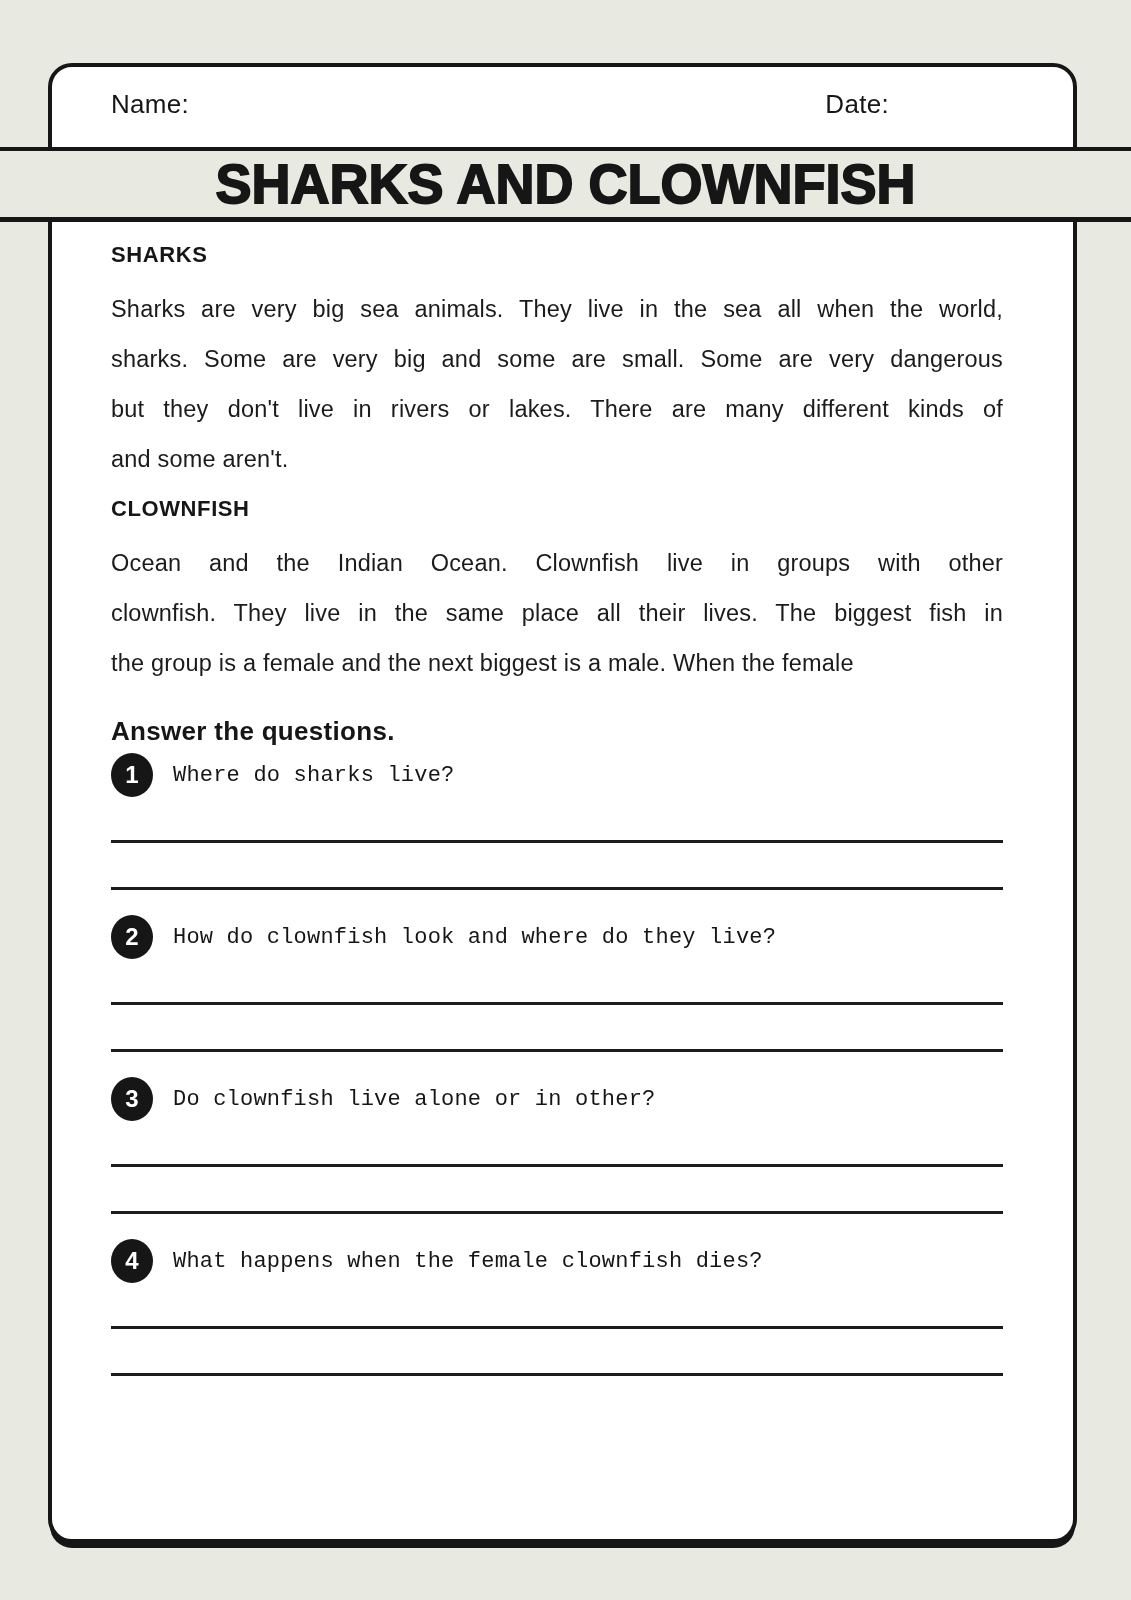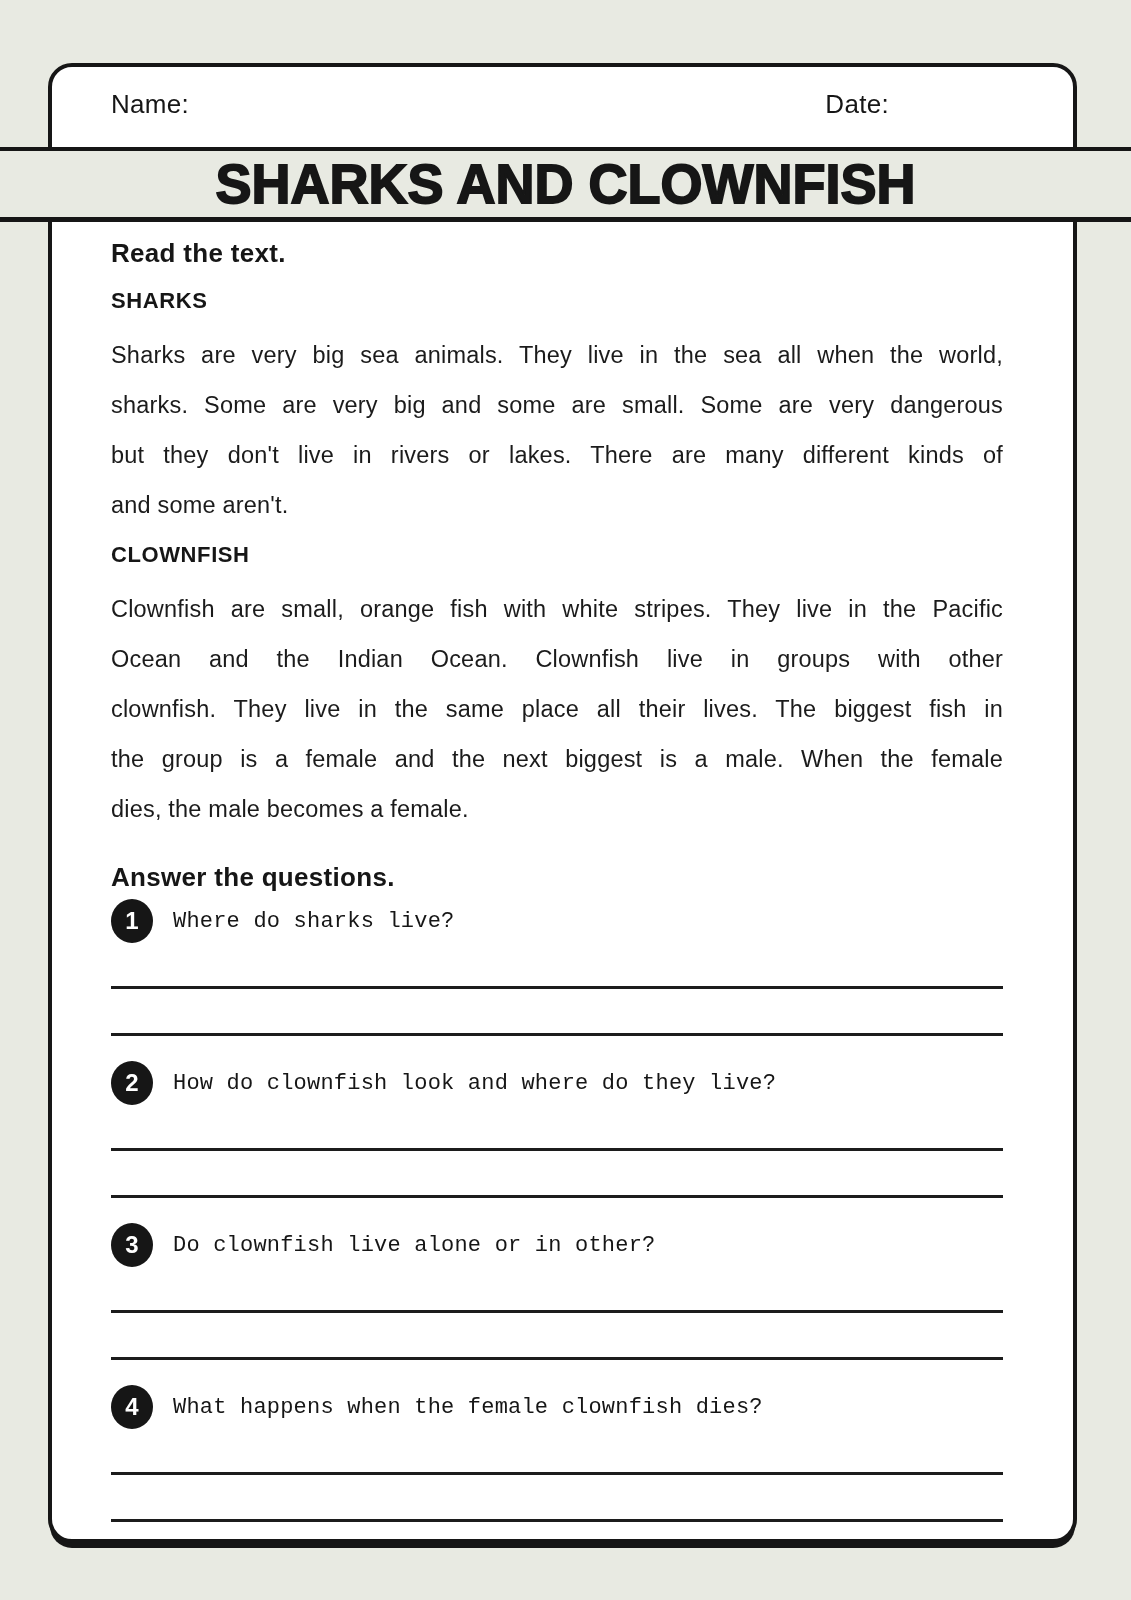--- a/index.html
+++ b/index.html
@@ -143,37 +143,34 @@
 
     <div class="name-row">
       <span class="label">Name:</span>
       <span class="name-fill"></span>
       <span class="label">Date:</span>
       <span class="date-fill"></span>
     </div>
 
     <div class="content">
 
-      <div class="instruction read">Read the text.</div>
 
       <div class="sec-heading first">SHARKS</div>
       <div class="para">
           <div class="jline">Sharks are very big sea animals. They live in the sea all when the world,</div>
           <div class="jline">sharks. Some are very big and some are small. Some are very dangerous</div>
           <div class="jline">but they don't live in rivers or lakes. There are many different kinds of</div>
           <div class="jline">and some aren't.</div>
         </div>
 
       <div class="sec-heading second">CLOWNFISH</div>
       <div class="para">
-          <div class="jline">Clownfish are small, orange fish with white stripes. They live in the Pacific</div>
           <div class="jline">Ocean and the Indian Ocean. Clownfish live in groups with other</div>
           <div class="jline">clownfish. They live in the same place all their lives. The biggest fish in</div>
           <div class="jline">the group is a female and the next biggest is a male. When the female</div>
-          <div class="jline">dies, the male becomes a female.</div>
         </div>
 
       <div class="instruction answer">Answer the questions.</div>
 
       <div class="q-row first">
         <span class="q-badge">
             <span>1</span>
           </span>
         <span class="q-text">Where do sharks live?</span>
       </div>

